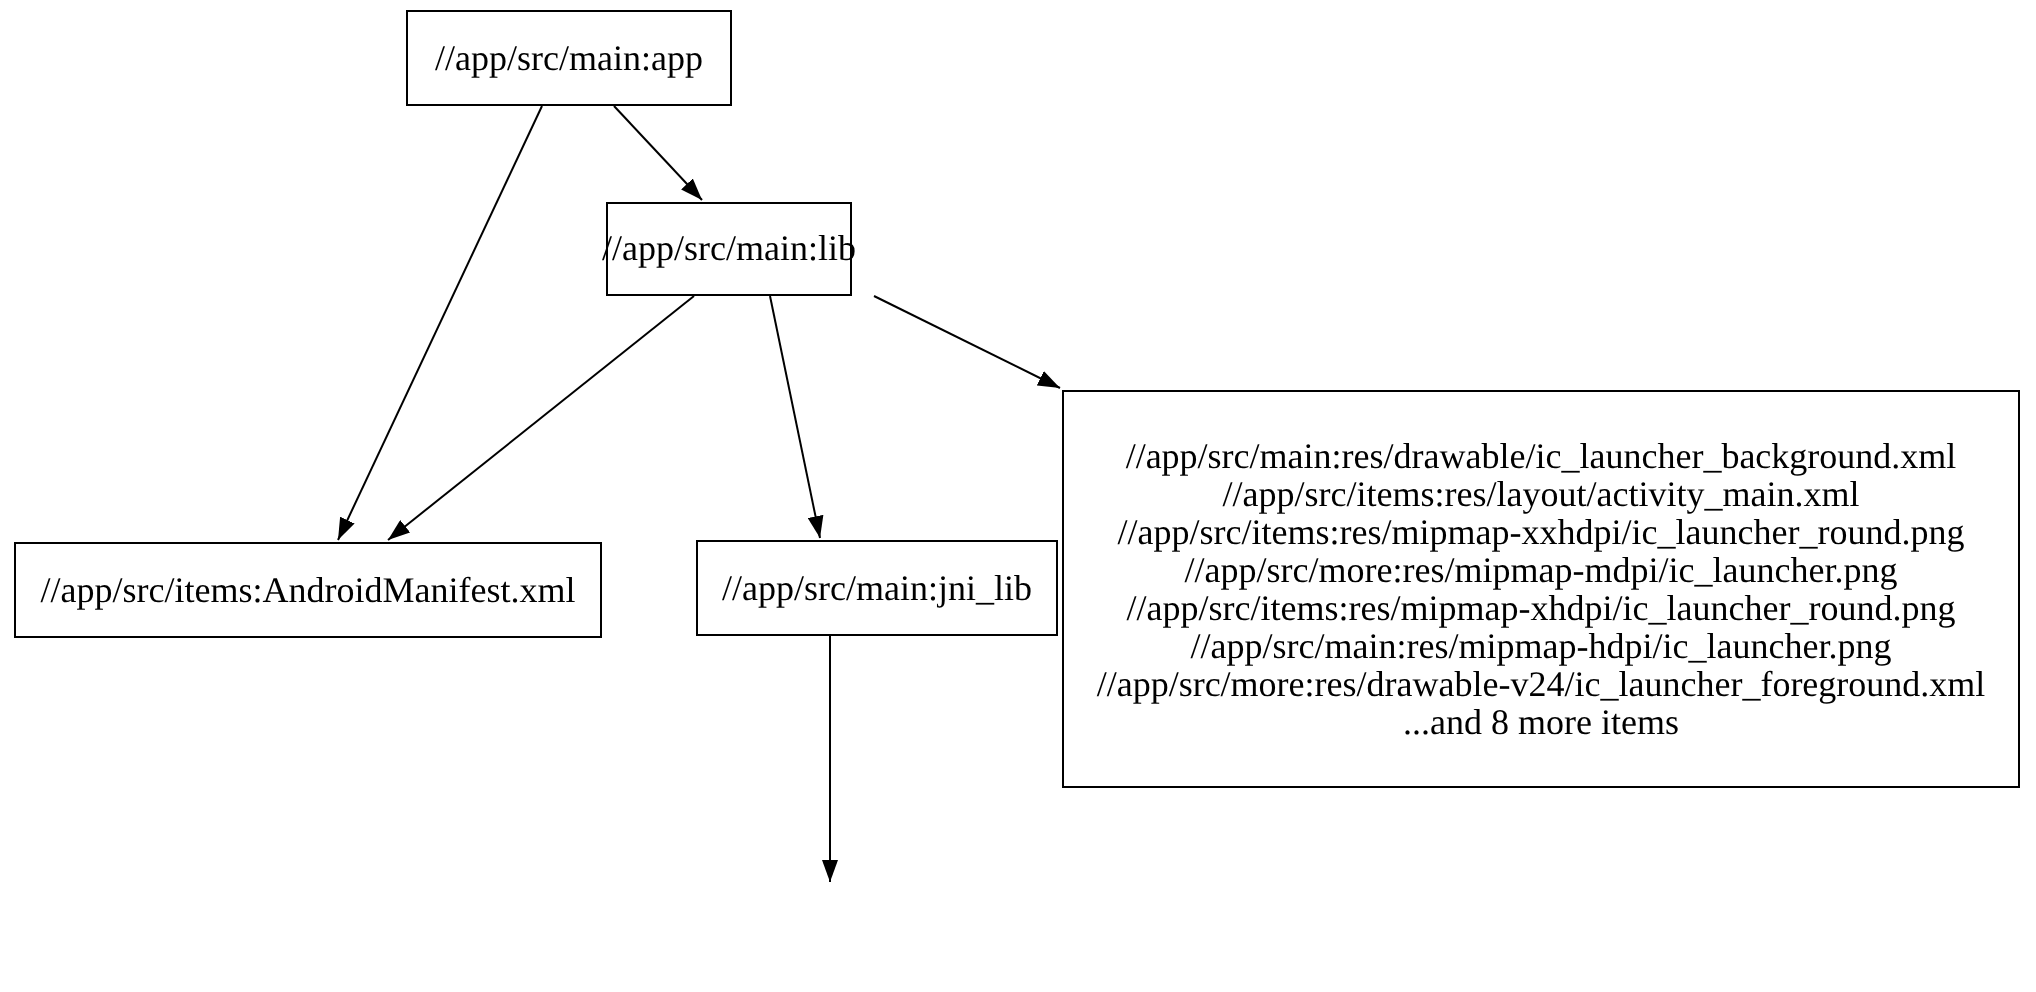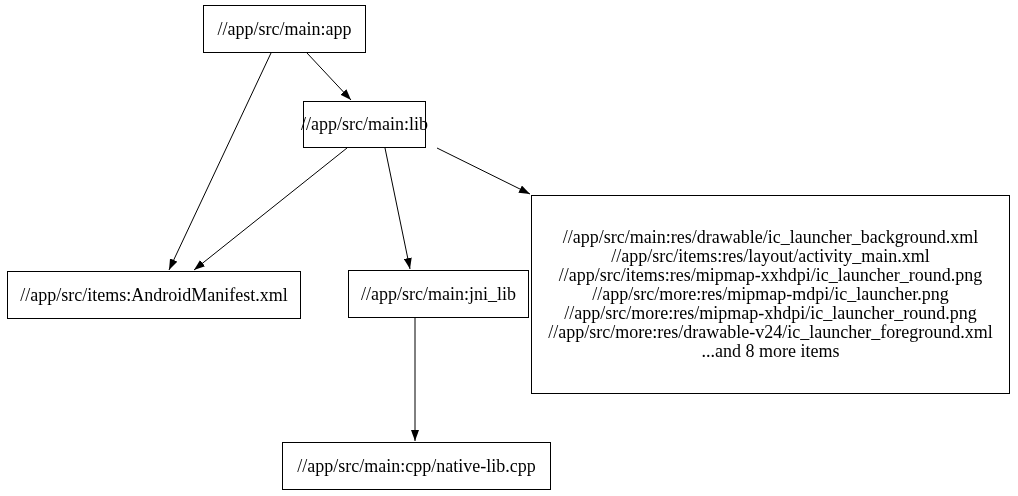--- a/index.html
+++ b/index.html
@@ -74,22 +74,20 @@
 
   <div class="node" id="node-jni-lib">
     <span>//app/src/main:jni_lib</span>
   </div>
 
   <div class="node multiline" id="node-resources">
     <span class="res-line">//app/src/main:res/drawable/ic_launcher_background.xml</span>
     <span class="res-line">//app/src/items:res/layout/activity_main.xml</span>
     <span class="res-line">//app/src/items:res/mipmap-xxhdpi/ic_launcher_round.png</span>
     <span class="res-line">//app/src/more:res/mipmap-mdpi/ic_launcher.png</span>
-    <span class="res-line">//app/src/more:res/mipmap-xhdpi/ic_launcher_round.png</span>
+    <span class="res-line">//app/src/items:res/mipmap-xhdpi/ic_launcher_round.png</span>
+    <span class="res-line">//app/src/main:res/mipmap-hdpi/ic_launcher.png</span>
     <span class="res-line">//app/src/more:res/drawable-v24/ic_launcher_foreground.xml</span>
     <span class="res-line">...and 8 more items</span>
   </div>
 
-  <div class="node" id="node-native-lib">
-    <span>//app/src/main:cpp/native-lib.cpp</span>
-  </div>
 
 </div>
 
 </body></html>

